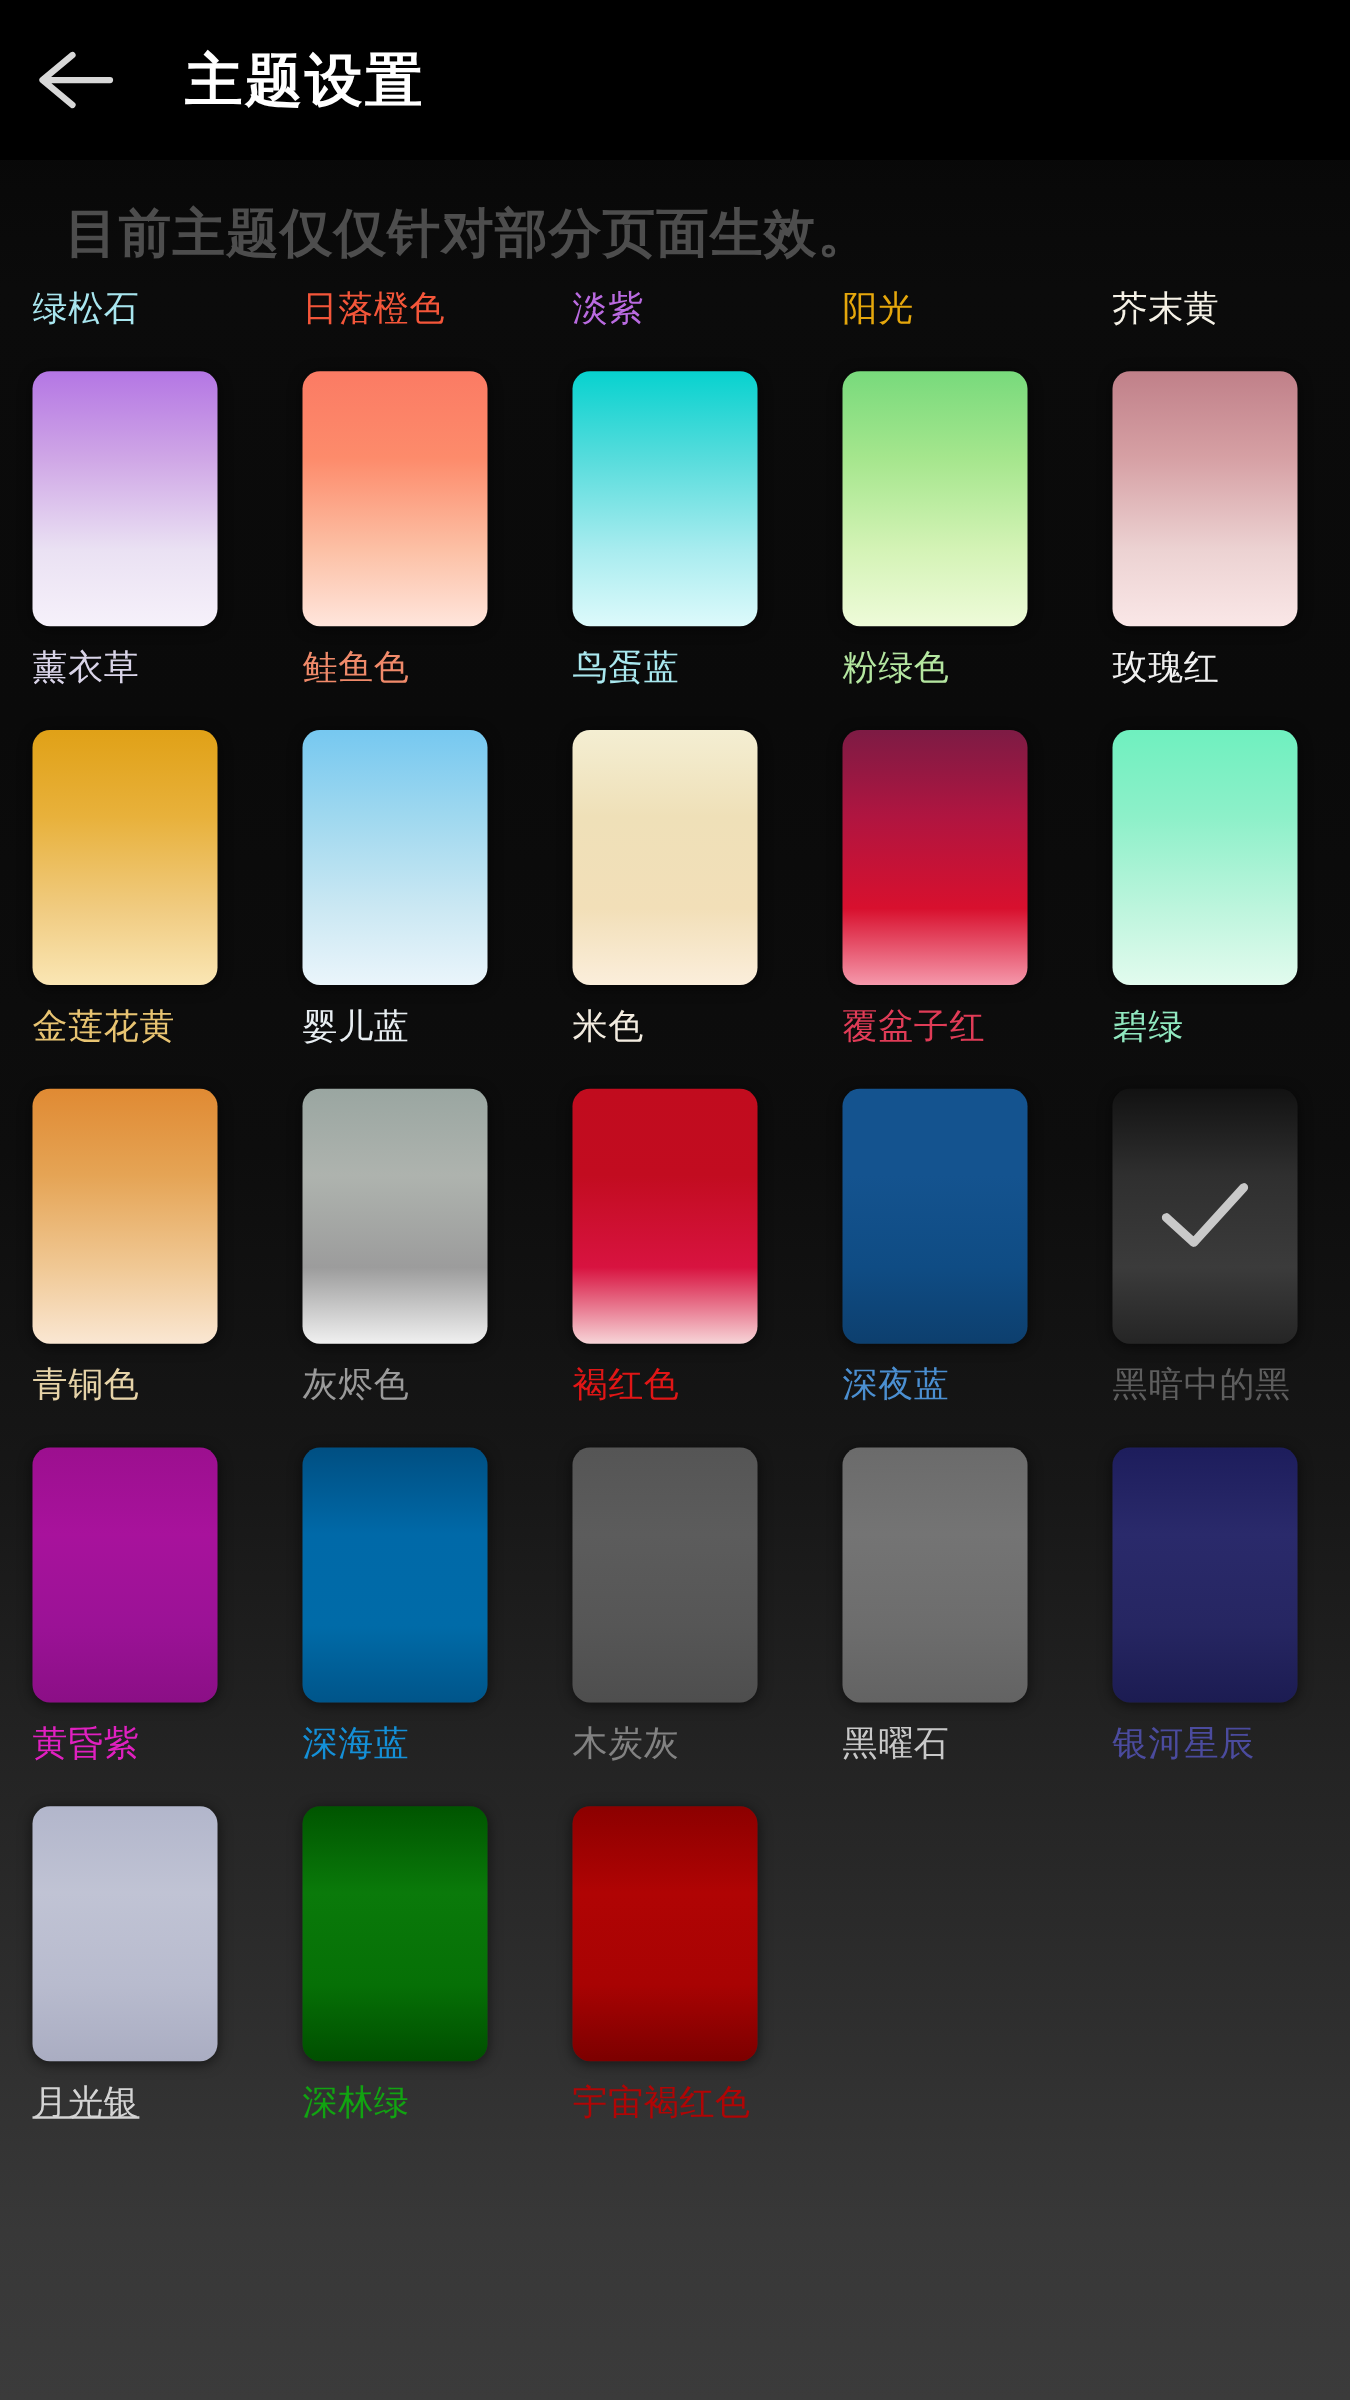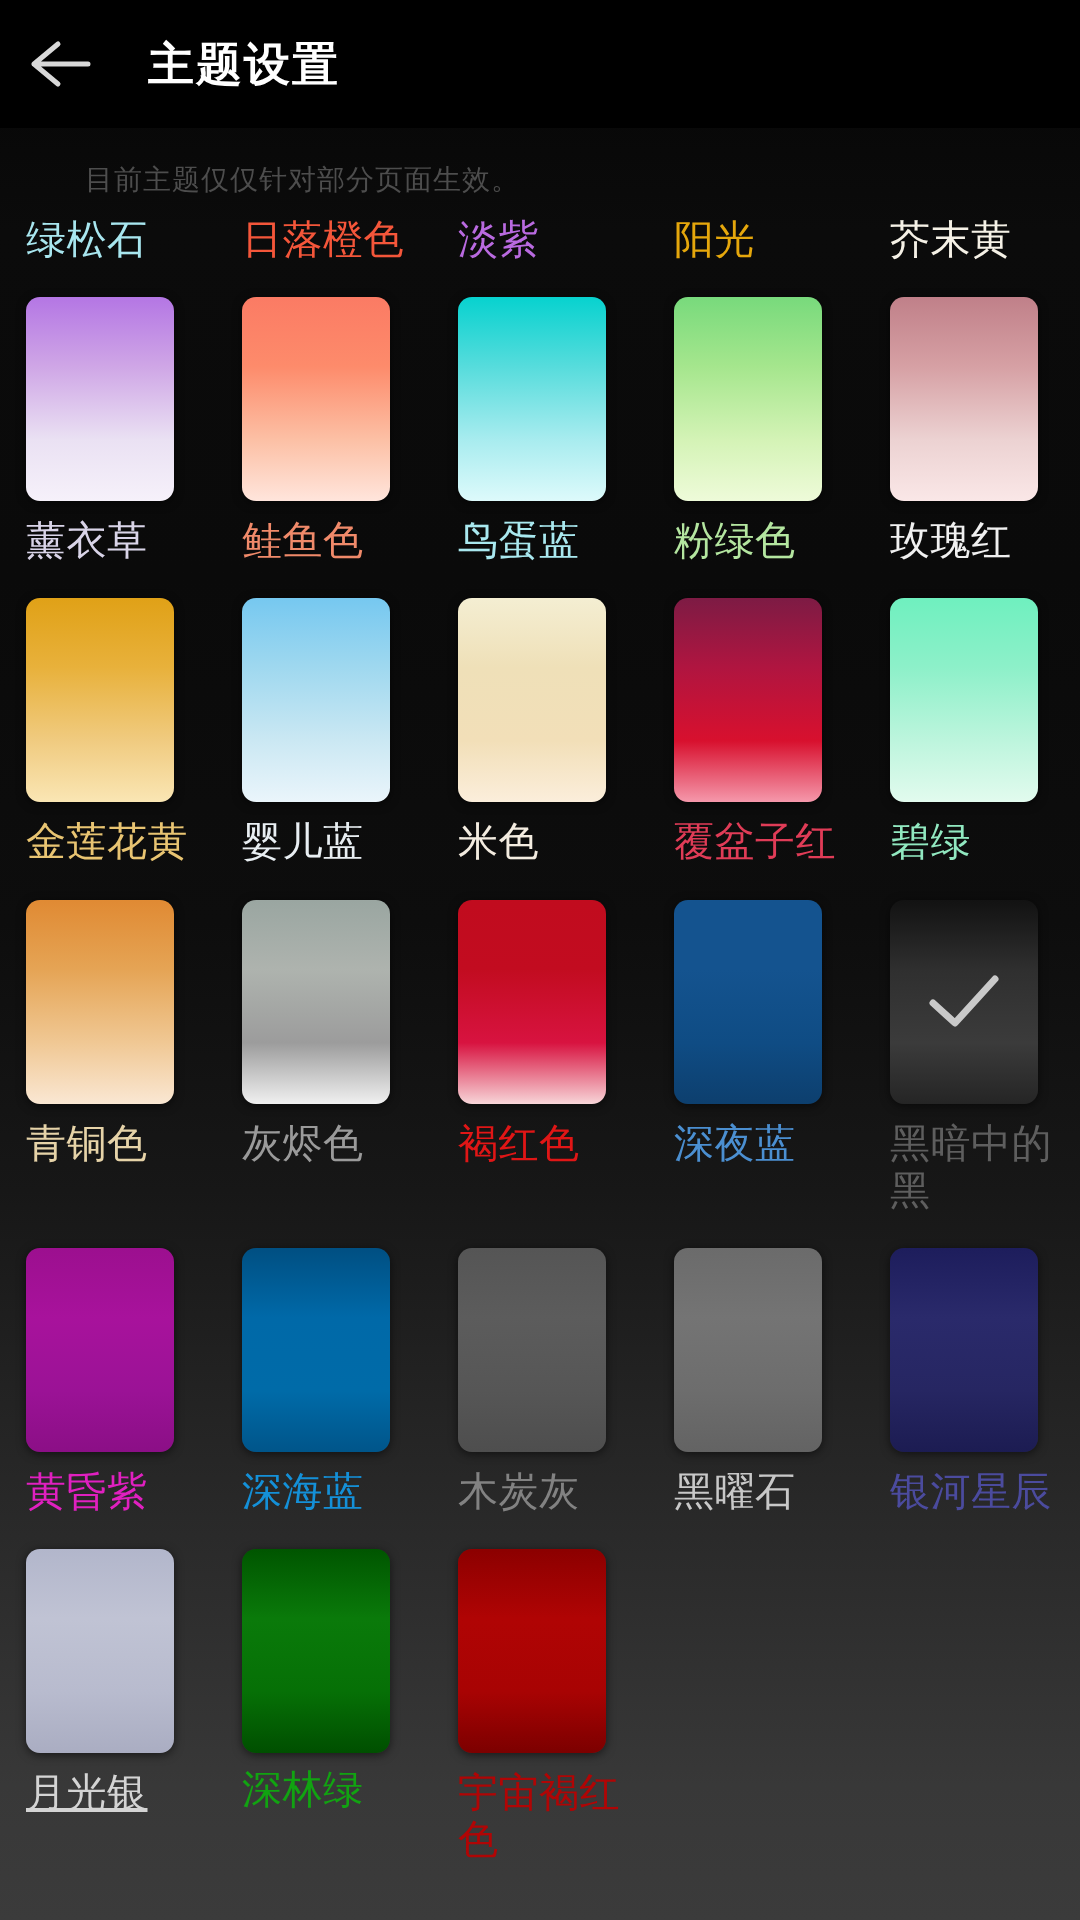--- a/index.html
+++ b/index.html
@@ -49,26 +49,25 @@
   
   .content {
     position:absolute;
     top:128px; left:0;
     width:1080px;
     height:1792px;
     overflow:hidden;
   }
   .notice {
     color:#4d4d4d;
-    font-size:28px;
-    font-weight:400;
+    font-size:42px;
+    font-weight:700;
     padding:38px 0 0 52px;
     letter-spacing:1px;
     line-height:1;
-    margin-left:33px;
   }
 
   .grid {
     display:grid;
     grid-template-columns:repeat(5,216px);
     width:1080px;
     padding:0;
     margin-top:22px;
   }
   .cell {
@@ -89,21 +88,21 @@
     margin-bottom:16px;
     box-shadow:0 2px 10px rgba(0,0,0,.55);
     overflow:hidden;
   }
   .swatch .check {
     position:absolute; left:0; top:0;
     width:148px; height:204px;
     display:flex; align-items:center; justify-content:center;
   }
   .label {
-    font-size:40px;
+    font-size:28px;
     line-height:1.18;
     width:162px;
     word-break:break-all;
     letter-spacing:0.5px;
     margin-bottom:34px;
   }
 </style>
 </head>
 <body>
 
@@ -223,21 +222,21 @@
         <div class="cell">
           <div class="swatch" style="background: linear-gradient(rgb(29, 29, 92) 0%, rgb(42, 42, 107) 34%, rgb(38, 38, 98) 70%, rgb(28, 28, 82) 100%);"></div>
           <div class="label" style="color: rgb(75, 75, 158);">银河星辰</div>
         </div>
         <div class="cell">
           <div class="swatch" style="background: linear-gradient(rgb(178, 182, 203) 0%, rgb(192, 195, 212) 34%, rgb(184, 187, 206) 70%, rgb(170, 173, 194) 100%);"></div>
           <div class="label" style="color: rgb(212, 212, 212); text-decoration: underline;">月光银</div>
         </div>
         <div class="cell">
           <div class="swatch" style="background: linear-gradient(rgb(0, 85, 0) 0%, rgb(10, 122, 10) 34%, rgb(6, 112, 6) 70%, rgb(0, 79, 0) 100%);"></div>
-          <div class="label" style="color: rgb(17, 163, 17); font-family: Liberation Mono, monospace;">深林绿</div>
+          <div class="label" style="color: rgb(17, 163, 17);">深林绿</div>
         </div>
         <div class="cell">
           <div class="swatch" style="background: linear-gradient(rgb(140, 0, 0) 0%, rgb(176, 4, 4) 34%, rgb(168, 3, 3) 70%, rgb(124, 0, 0) 100%);"></div>
           <div class="label" style="color: rgb(176, 5, 5);">宇宙褐红色</div>
         </div>
       </div>
   </div>
 
 </div>
 

